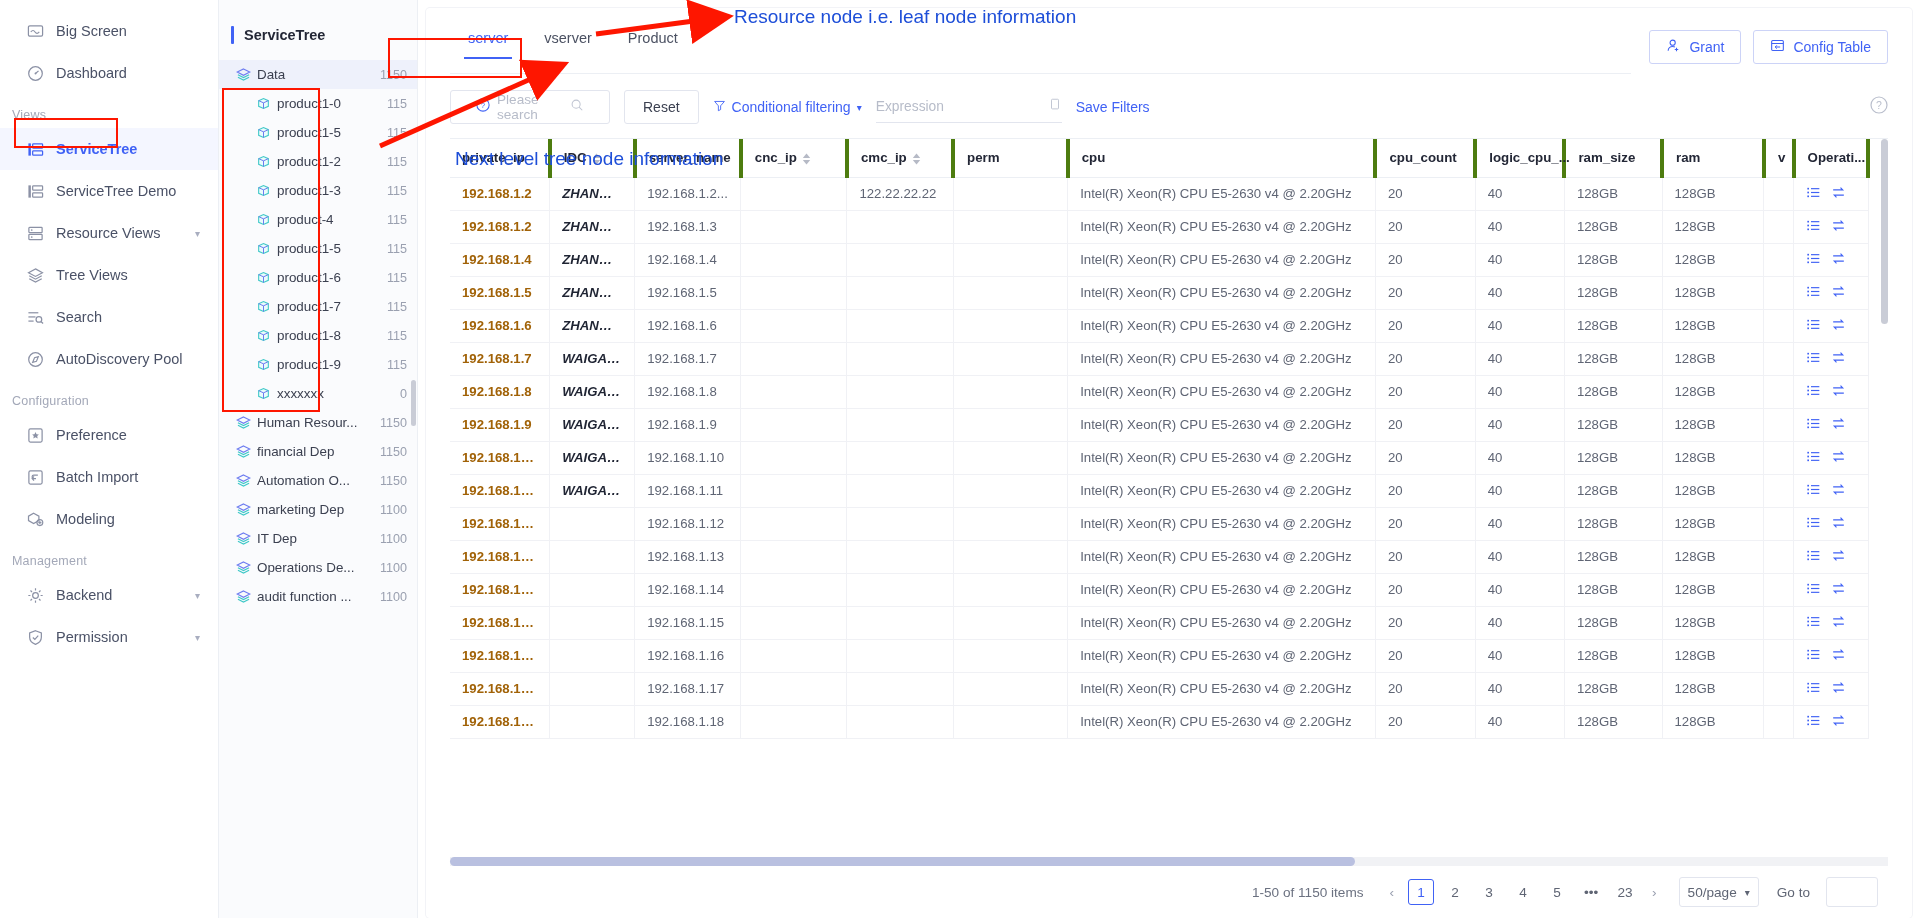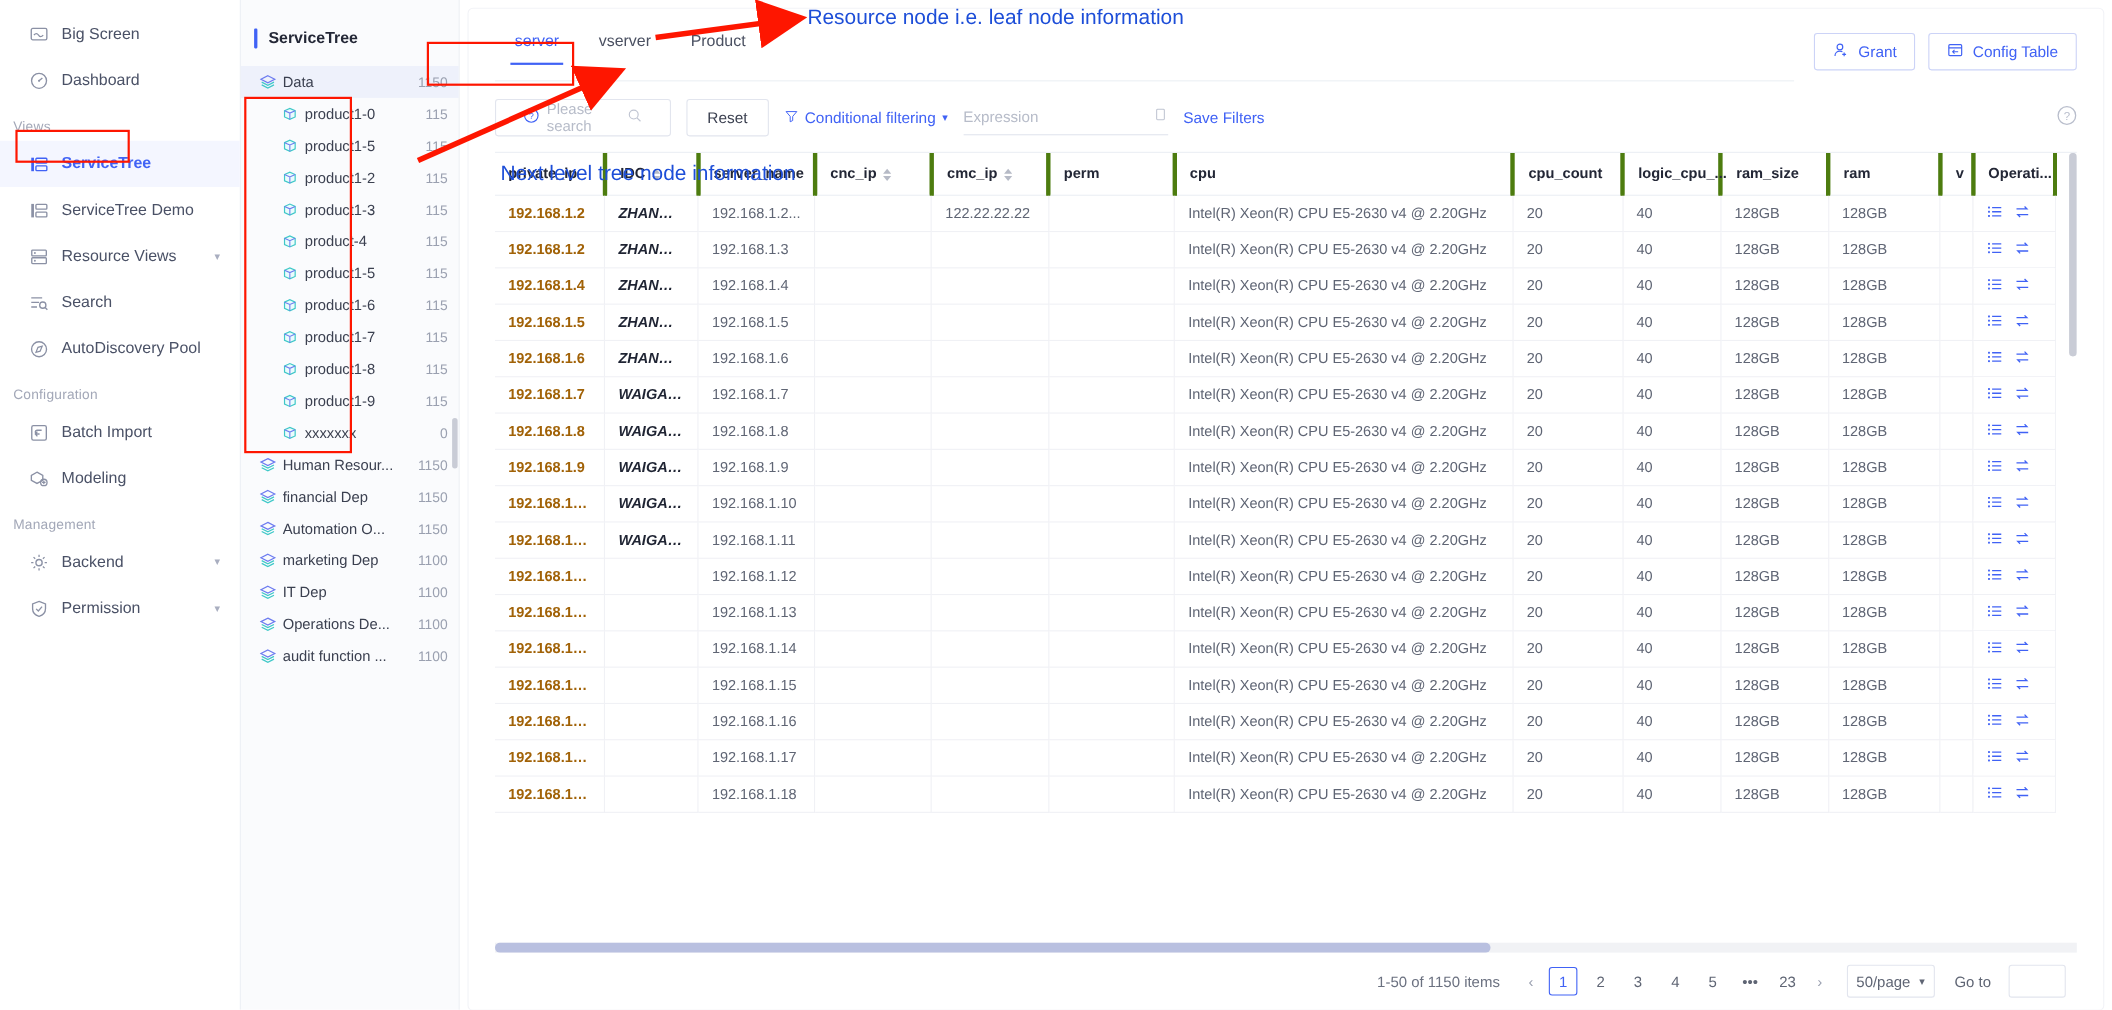--- a/index.html
+++ b/index.html
@@ -200,39 +200,58 @@
             <circle cx="5" cy="5.3" r="0.9" fill="#8b91a5"></circle>
             <circle cx="5" cy="12.7" r="0.9" fill="#8b91a5"></circle>
           </svg>
         </span>
         <span class="label">Resource Views</span>
         <span class="caret">▾</span>
       </div>
       <div class="nav-item">
         <span class="ico">
           <svg width="17" height="17" viewBox="0 0 18 18">
+            <path d="M9 2 L16.4 6 L9 10 L1.6 6 Z" fill="none" stroke="#8b91a5" stroke-width="1.25"></path>
+            <path d="M2.4 9.3 L9 12.9 L15.6 9.3" fill="none" stroke="#8b91a5" stroke-width="1.25"></path>
+            <path d="M2.4 12.4 L9 16 L15.6 12.4" fill="none" stroke="#8b91a5" stroke-width="1.25"></path>
+          </svg>
+        </span>
+        <span class="label">Tree Views</span>
+      </div>
+      <div class="nav-item">
+        <span class="ico">
+          <svg width="17" height="17" viewBox="0 0 18 18">
             <line x1="1.5" y1="4" x2="12" y2="4" stroke="#8b91a5" stroke-width="1.3"></line>
             <line x1="1.5" y1="8.4" x2="9" y2="8.4" stroke="#8b91a5" stroke-width="1.3"></line>
             <line x1="1.5" y1="12.8" x2="7" y2="12.8" stroke="#8b91a5" stroke-width="1.3"></line>
             <circle cx="12.6" cy="11" r="3" fill="none" stroke="#8b91a5" stroke-width="1.3"></circle>
             <line x1="14.8" y1="13.2" x2="17" y2="15.4" stroke="#8b91a5" stroke-width="1.3"></line>
           </svg>
         </span>
         <span class="label">Search</span>
       </div>
       <div class="nav-item">
         <span class="ico">
           <svg width="17" height="17" viewBox="0 0 18 18">
             <circle cx="9" cy="9" r="7.2" fill="none" stroke="#8b91a5" stroke-width="1.3"></circle>
             <path d="M6 12 L8 7.2 L12 6 L10 10.8 Z" fill="none" stroke="#8b91a5" stroke-width="1.2"></path>
           </svg>
         </span>
         <span class="label">AutoDiscovery Pool</span>
       </div>
       <div class="nav-group">Configuration</div>
+      <div class="nav-item">
+        <span class="ico">
+          <svg width="17" height="17" viewBox="0 0 18 18">
+            <rect x="2" y="2" width="14" height="14" rx="1.6" fill="none" stroke="#8b91a5" stroke-width="1.3"></rect>
+            <path d="M9 5.3 l1.1 2.3 2.5.3-1.8 1.7.5 2.5L9 10.9 6.7 12.1l.5-2.5L5.4 7.9l2.5-.3z" fill="#8b91a5"></path>
+          </svg>
+        </span>
+        <span class="label">Preference</span>
+      </div>
       <div class="nav-item">
         <span class="ico">
           <svg width="17" height="17" viewBox="0 0 18 18">
             <rect x="2" y="2" width="14" height="14" rx="1.6" fill="none" stroke="#8b91a5" stroke-width="1.3"></rect>
             <path d="M11.5 6.5 H7.2 a1.8 1.8 0 0 0 0 3.6 H9.5 M7.4 12.4 l-2-2.3 2-2.3" fill="none" stroke="#8b91a5" stroke-width="1.25"></path>
           </svg>
         </span>
         <span class="label">Batch Import</span>
       </div>
       <div class="nav-item">

